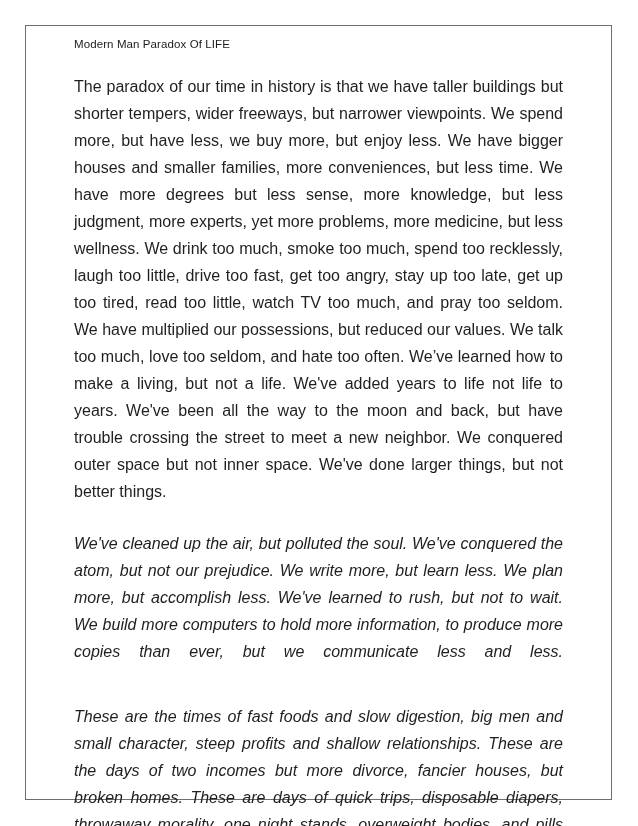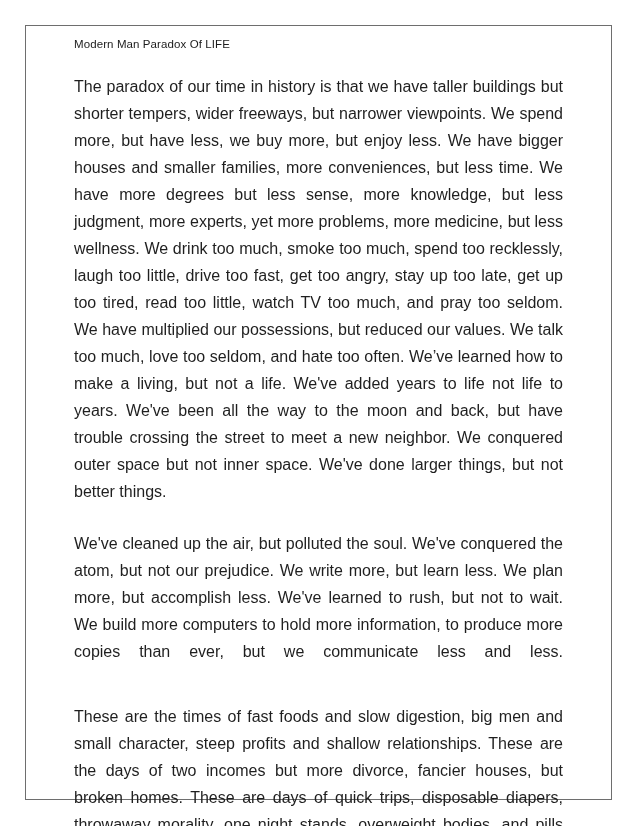--- a/index.html
+++ b/index.html
@@ -36,20 +36,21 @@
   .para {
     font-size: 16px;
     line-height: 27px;
     color: #1f1f1f;
     text-align: justify;
     text-justify: inter-word;
     margin: 0 0 25px 0;
   }
   .para.justify-last {
     text-align-last: justify;
+    font-style: italic;
   }
   .para.p3 {
     margin-top: 38px;
   }
 </style>
 </head>
 <body>
 
 <div class="canvas">
   <div class="sheet">

